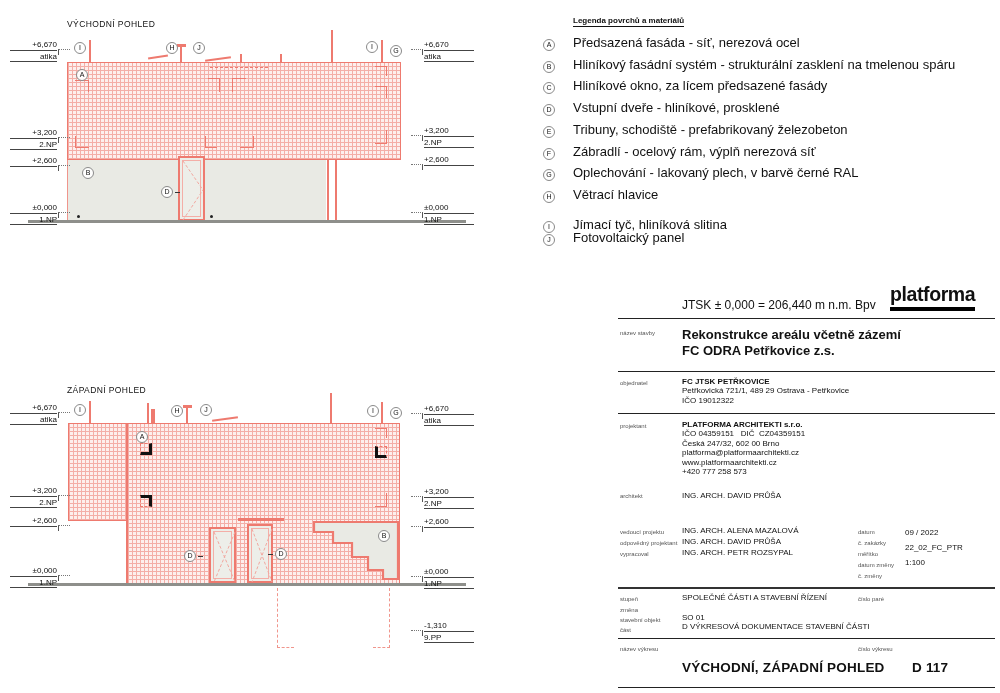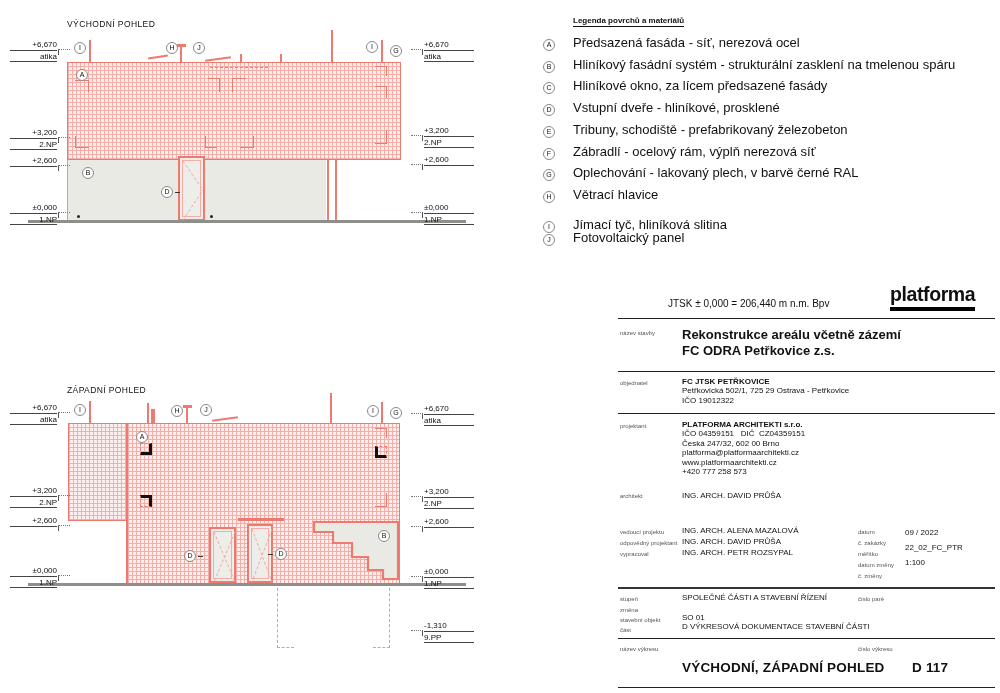--- a/index.html
+++ b/index.html
@@ -56,21 +56,21 @@
   .hr{position:absolute;left:618px;width:377px;border-top:1px solid #222;}
   .hr.thick{border-top:2.5px solid #333;}
   .lbl{position:absolute;font-size:6px;line-height:7px;color:#555;white-space:nowrap;}
   .v8{position:absolute;font-size:8px;line-height:9.5px;color:#111;white-space:nowrap;}
   .v8b{position:absolute;font-size:8px;line-height:9.5px;font-weight:bold;color:#111;white-space:nowrap;}
   .multi{white-space:pre-line;}
   .bigname{position:absolute;font-size:13px;line-height:15.5px;font-weight:bold;white-space:pre-line;}
   .bigtitle{position:absolute;font-size:13.5px;font-weight:bold;letter-spacing:.2px;white-space:nowrap;}
   .logo{position:absolute;left:890px;top:283px;font-size:19.5px;font-weight:bold;letter-spacing:-.4px;
         border-bottom:4px solid #000;padding-bottom:1px;}
-  .jtsk{position:absolute;left:668px;top:298px;font-size:10px;color:#111;}
+  .jtsk{position:absolute;left:682px;top:298px;font-size:12px;color:#111;}
 </style>
 </head>
 <body>
 
 <div id="canvas">
 
   <div>
     <div class="dtitle" style="left:67px;top:19px">VÝCHODNÍ POHLED</div>
 
     <div class="redline" style="left:89px;top:40px;width:1.5px;height:23px"></div>
@@ -278,21 +278,21 @@
     <div class="logo">platforma</div>
 
     <div class="hr" style="top:318px"></div>
     <div class="lbl" style="left:620px;top:330px">název stavby</div>
     <div class="bigname" style="left:682px;top:327px">Rekonstrukce areálu včetně zázemí
 FC ODRA Petřkovice z.s.</div>
 
     <div class="hr" style="top:371px"></div>
     <div class="lbl" style="left:620px;top:380px">objednatel</div>
     <div class="v8b" style="left:682px;top:377px">FC JTSK PETŘKOVICE</div>
-    <div class="v8 multi" style="left:682px;top:386px">Petřkovická 502/1, 725 29 Ostrava - Petřkovice
+    <div class="v8 multi" style="left:682px;top:386px">Petřkovická 721/1, 489 29 Ostrava - Petřkovice
 IČO 19012322</div>
 
     <div class="hr" style="top:413px"></div>
     <div class="lbl" style="left:620px;top:423px">projektant</div>
     <div class="v8b" style="left:682px;top:420px">PLATFORMA ARCHITEKTI s.r.o.</div>
     <div class="v8 multi" style="left:682px;top:429px">IČO 04359151&nbsp;&nbsp;&nbsp;DIČ&nbsp;&nbsp;CZ04359151
 Česká 247/32, 602 00 Brno
 platforma@platformaarchitekti.cz
 www.platformaarchitekti.cz
 +420 777 258 573</div>

